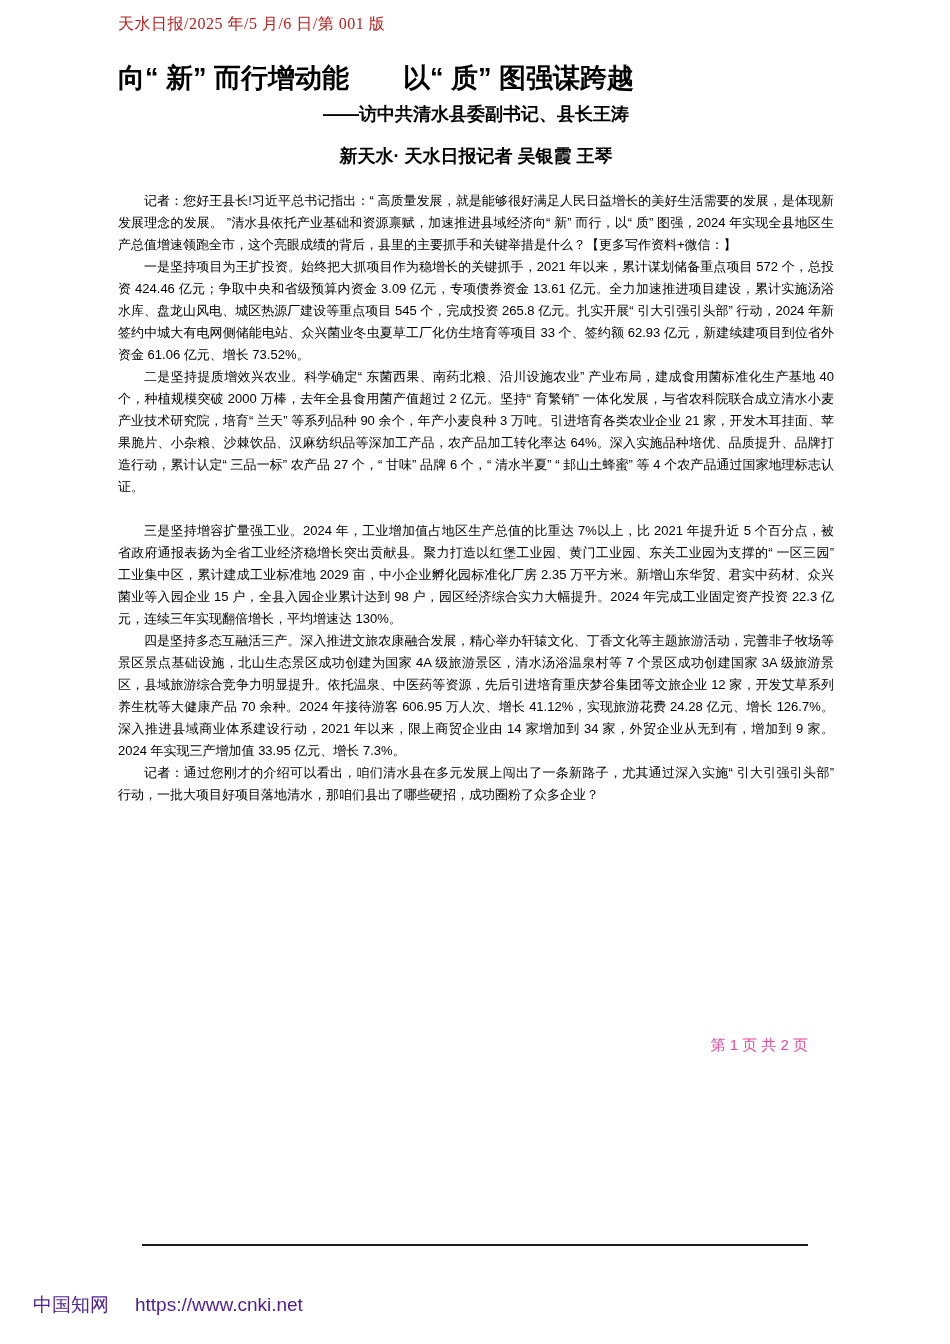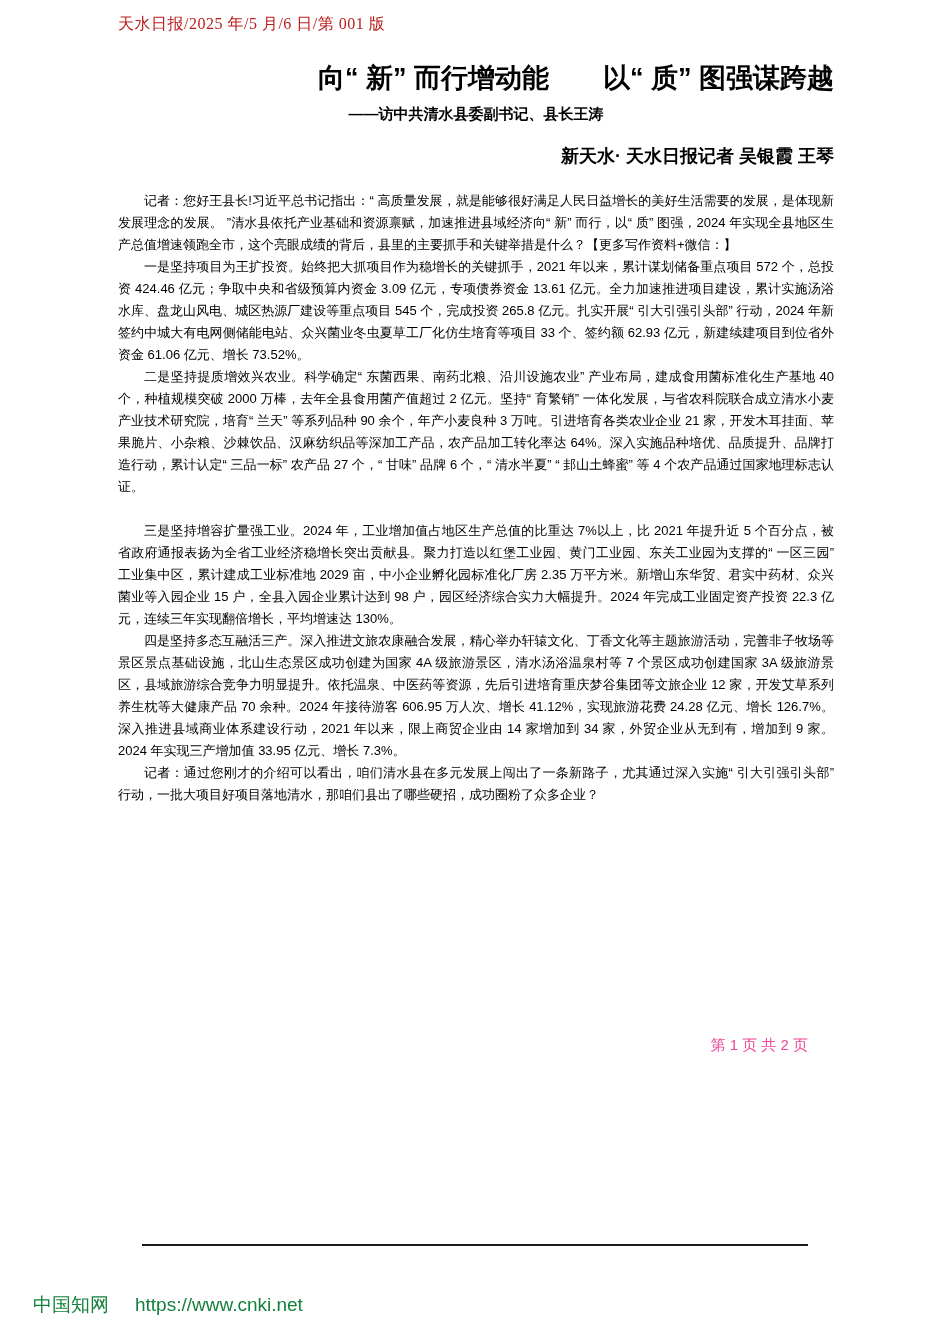--- a/index.html
+++ b/index.html
@@ -21,35 +21,35 @@
     color: #b91c1c;
     letter-spacing: 0.5px;
   }
   .article {
     position: absolute;
     left: 118px;
     width: 716px;
     top: 60px;
   }
   .article-title {
-    text-align: right;
+    text-align: left;
     font-size: 27px;
     font-weight: bold;
     line-height: 36px;
     white-space: pre-wrap;
   }
   .article-subtitle {
     text-align: center;
-    font-size: 15px;
+    font-size: 18px;
     font-weight: bold;
     line-height: 28px;
     margin-top: 4px;
   }
   .article-byline {
-    text-align: right;
+    text-align: center;
     font-size: 18px;
     font-weight: bold;
     line-height: 24px;
     margin-top: 16px;
   }
   .article-body {
     margin-top: 22px;
     font-size: 13px;
     line-height: 22px;
     text-align: justify;
@@ -79,21 +79,21 @@
     background: #1a1a1a;
     border: none;
   }
   .watermark {
     position: absolute;
     left: 33px;
     top: 1293px;
     display: flex;
     align-items: baseline;
     gap: 26px;
-    color: #15803d;
+    color: #4c1d95;
     font-size: 19px;
     line-height: 24px;
   }
 </style>
 </head>
 <body>
 
 <div class="page-header">天水日报/2025 年/5 月/6 日/第 001 版</div>
 
 <div class="article">

